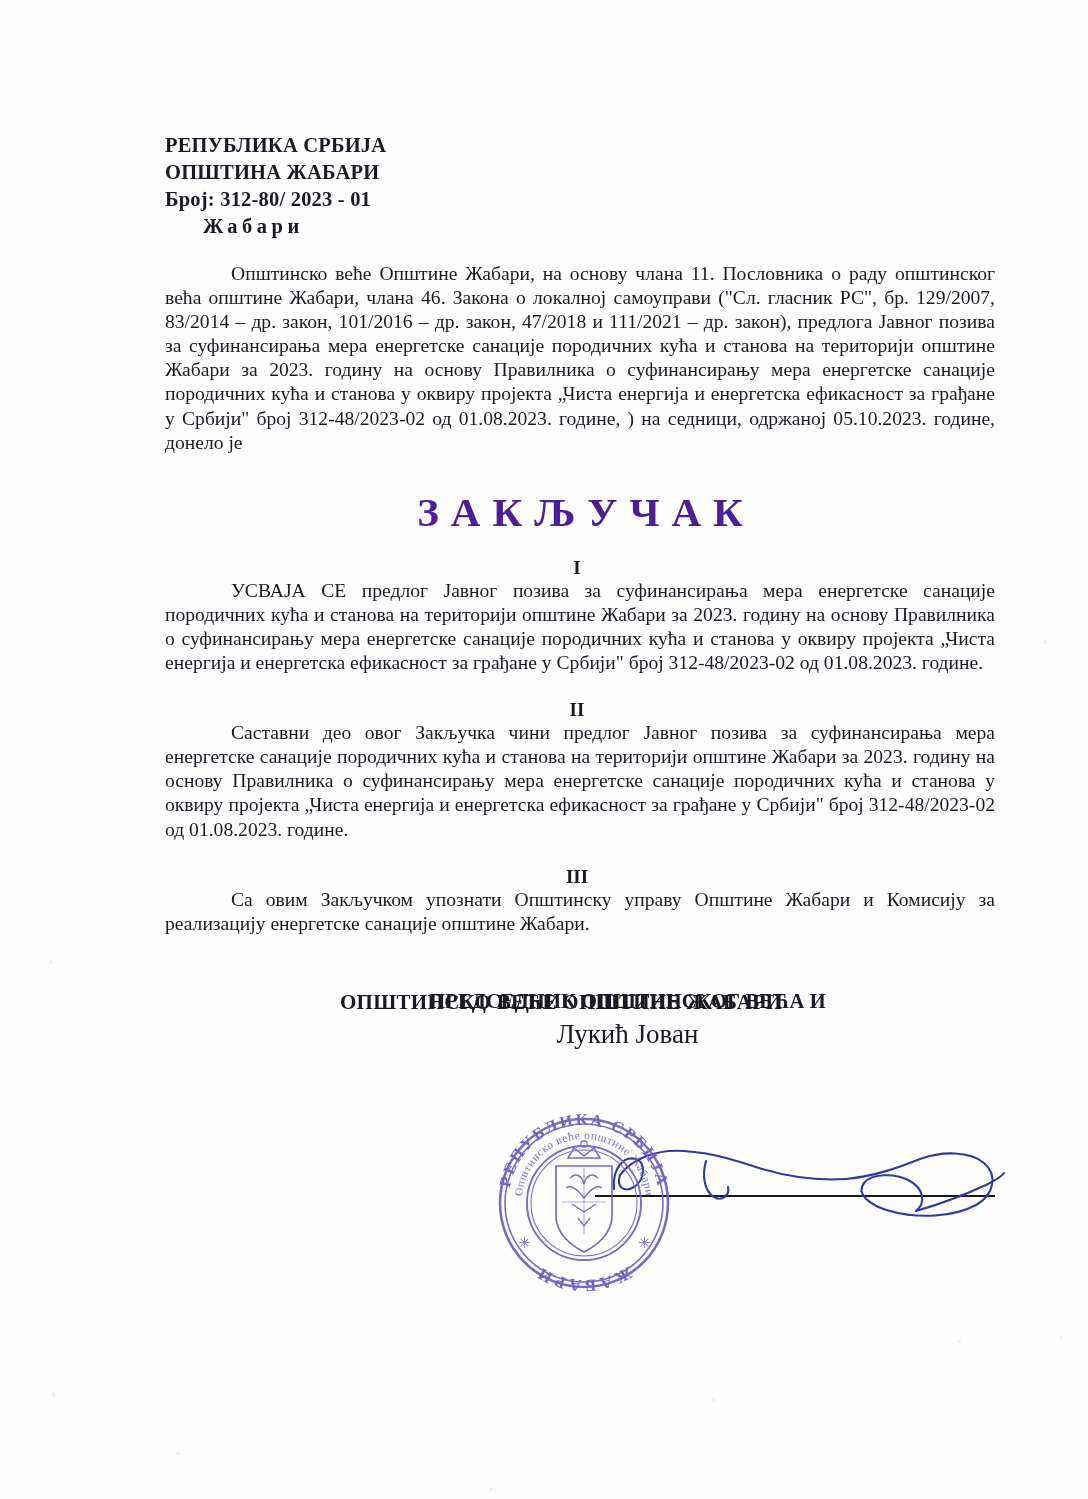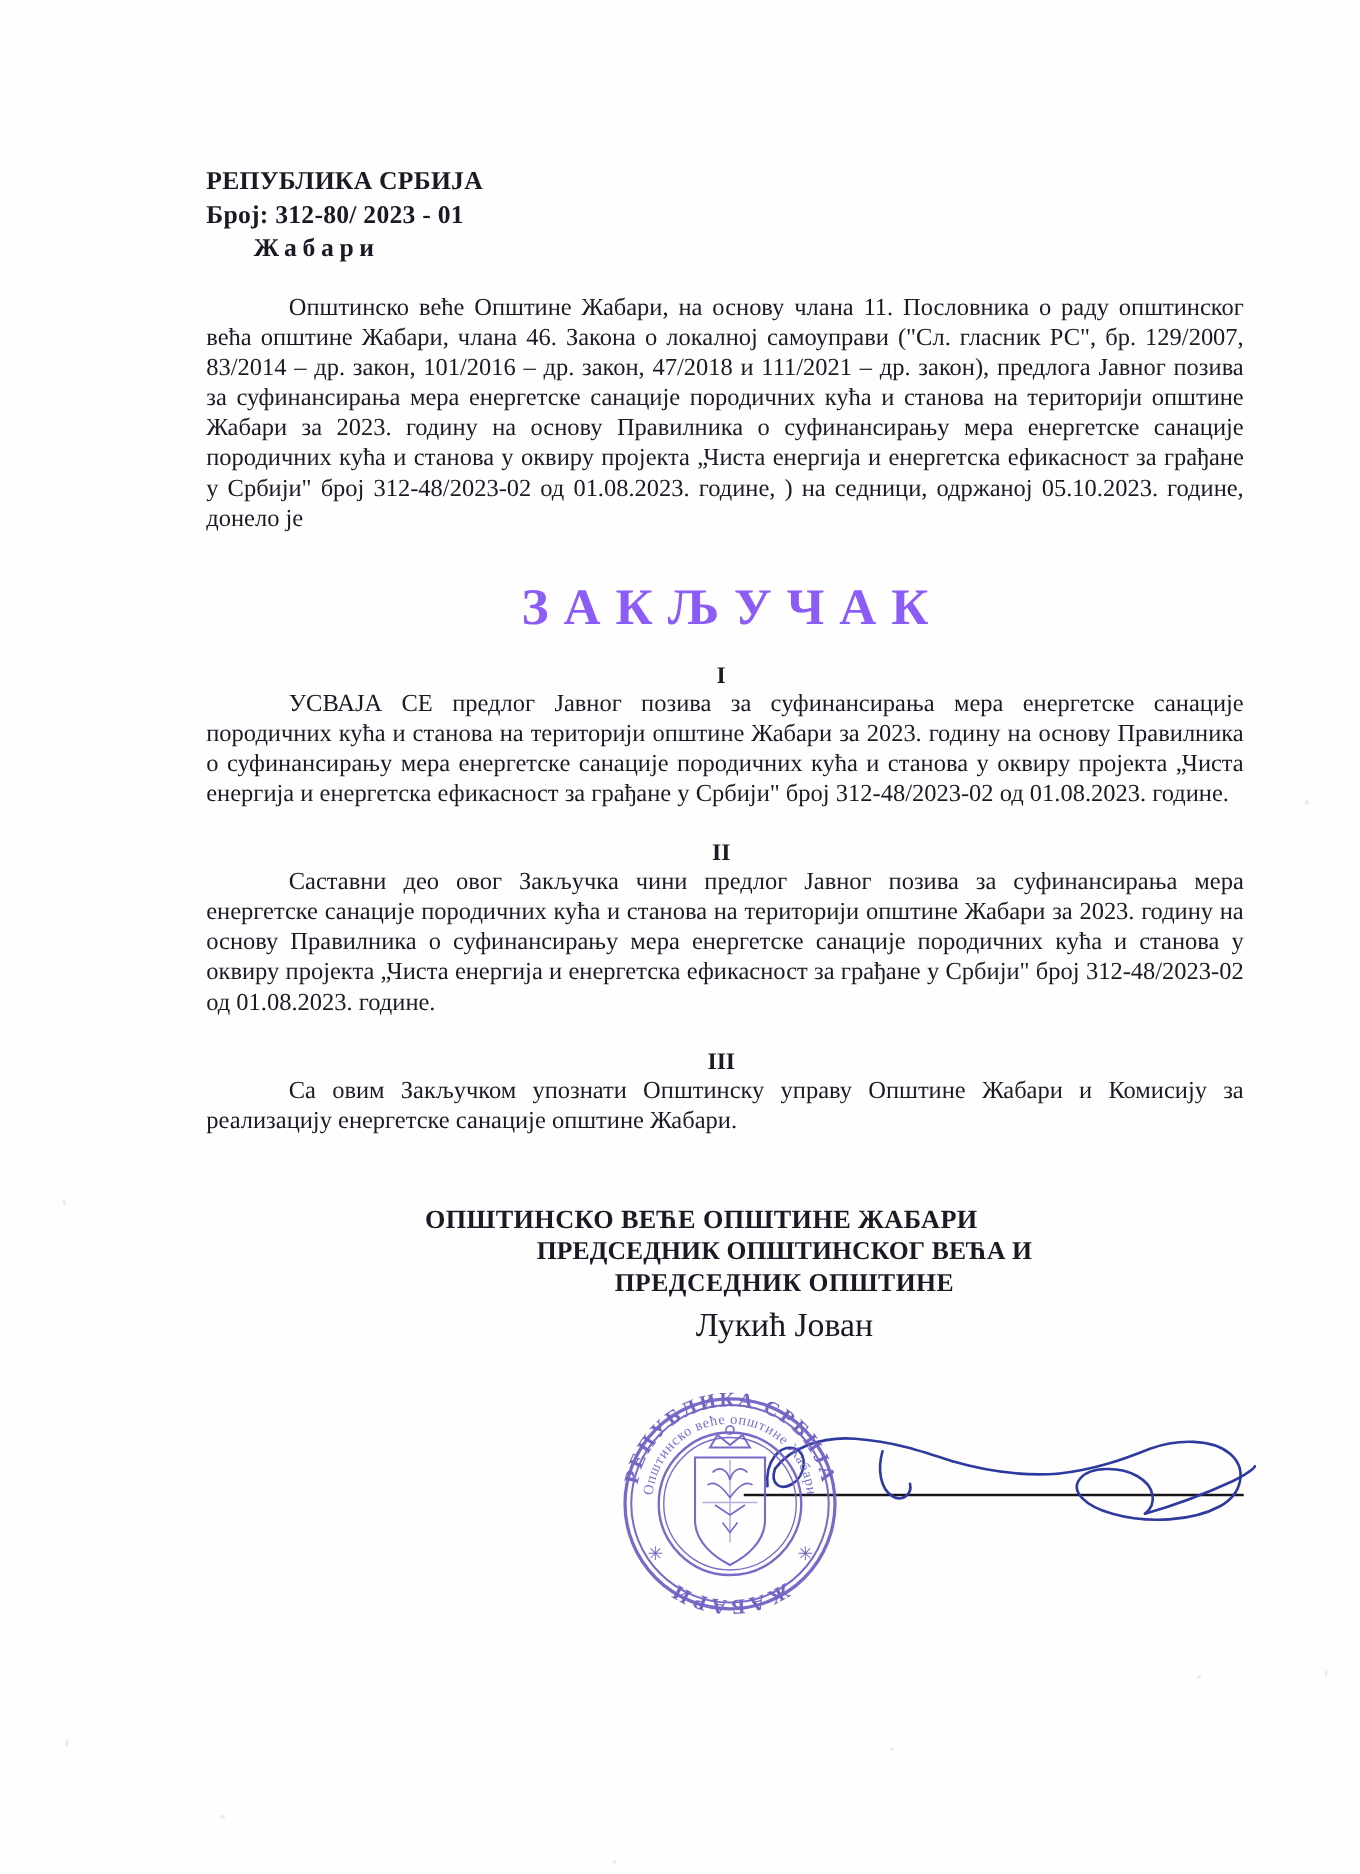--- a/index.html
+++ b/index.html
@@ -58,21 +58,21 @@
 
   
   .doc-title {
     text-align: center;
     font-weight: bold;
     font-size: 41px;
     letter-spacing: 12px;
     margin: 30px 0 0 0;
     padding-left: 12px;
     line-height: 54px;
-    color: #8b5cf6;
+    color: #4c1d95;
   }
 
   
   .roman {
     text-align: center;
     font-weight: bold;
     font-size: 19px;
     line-height: 22px;
     margin: 0;
     padding-right: 6px;
@@ -157,20 +157,21 @@
 </style>
 </head>
 <body>
 
 <div class="page">
 
   <div class="content">
 
     <div class="header-block">
       <div class="header-line">РЕПУБЛИКА СРБИЈА</div>
+      <div class="header-line">ОПШТИНА ЖАБАРИ</div>
       <div class="header-line">Број: 312-80/ 2023 - 01</div>
       <div class="header-line header-city">Жабари</div>
     </div>
 
     <p class="para intro">Општинско веће Општине Жабари, на основу члана 11. Пословника о раду општинског већа општине Жабари, члана 46. Закона о локалној самоуправи ("Сл. гласник РС", бр. 129/2007, 83/2014 – др. закон, 101/2016 – др. закон, 47/2018 и 111/2021 – др. закон), предлога Јавног позива за суфинансирања мера енергетске санације породичних кућа и станова на територији општине Жабари за 2023. годину на основу Правилника о суфинансирању мера енергетске санације породичних кућа и станова у оквиру пројекта „Чиста енергија и енергетска ефикасност за грађане у Србији" број 312-48/2023-02 од 01.08.2023. године, )   на седници, одржаној 05.10.2023. године, донело је</p>
 
     <div class="doc-title">ЗАКЉУЧАК</div>
 
     <div class="roman sec-1">I</div>
     <p class="para"><span class="lead">УСВАЈА СЕ</span><span> предлог Јавног позива за суфинансирања мера енергетске санације породичних кућа и станова на територији општине Жабари за 2023. годину на основу Правилника о суфинансирању мера енергетске санације породичних кућа и станова у оквиру пројекта „Чиста енергија и енергетска ефикасност за грађане у Србији" број 312-48/2023-02 од 01.08.2023. године.</span></p>
@@ -180,21 +181,20 @@
 
     <div class="roman sec-3">III</div>
     <p class="para">Са овим Закључком упознати Општинску управу Општине Жабари и Комисију за реализацију енергетске санације општине Жабари.</p>
 
     <div class="council-name">ОПШТИНСКО ВЕЋЕ ОПШТИНЕ ЖАБАРИ</div>
 
   </div>
 
   <div class="sign-block">
     <div class="sign-title">ПРЕДСЕДНИК ОПШТИНСКОГ ВЕЋА И</div>
-    <div class="sign-title l2">ПРЕДСЕДНИК ОПШТИНЕ</div>
     <div class="sign-name">Лукић Јован</div>
   </div>
 
   <div class="sign-rule"></div>
 
   <svg class="signature-svg" viewBox="0 0 395 95" fill="none">
     <g stroke="#2f3a9e" stroke-width="2.1" fill="none" stroke-linecap="round" stroke-linejoin="round">
       <path d="M4 44 C2 24, 14 10, 26 14 C37 18, 34 36, 24 42
                C14 48, 6 42, 10 30"></path>
       <path d="M10 30 C22 14, 46 4, 74 6 C104 8, 128 16, 152 24"></path>

